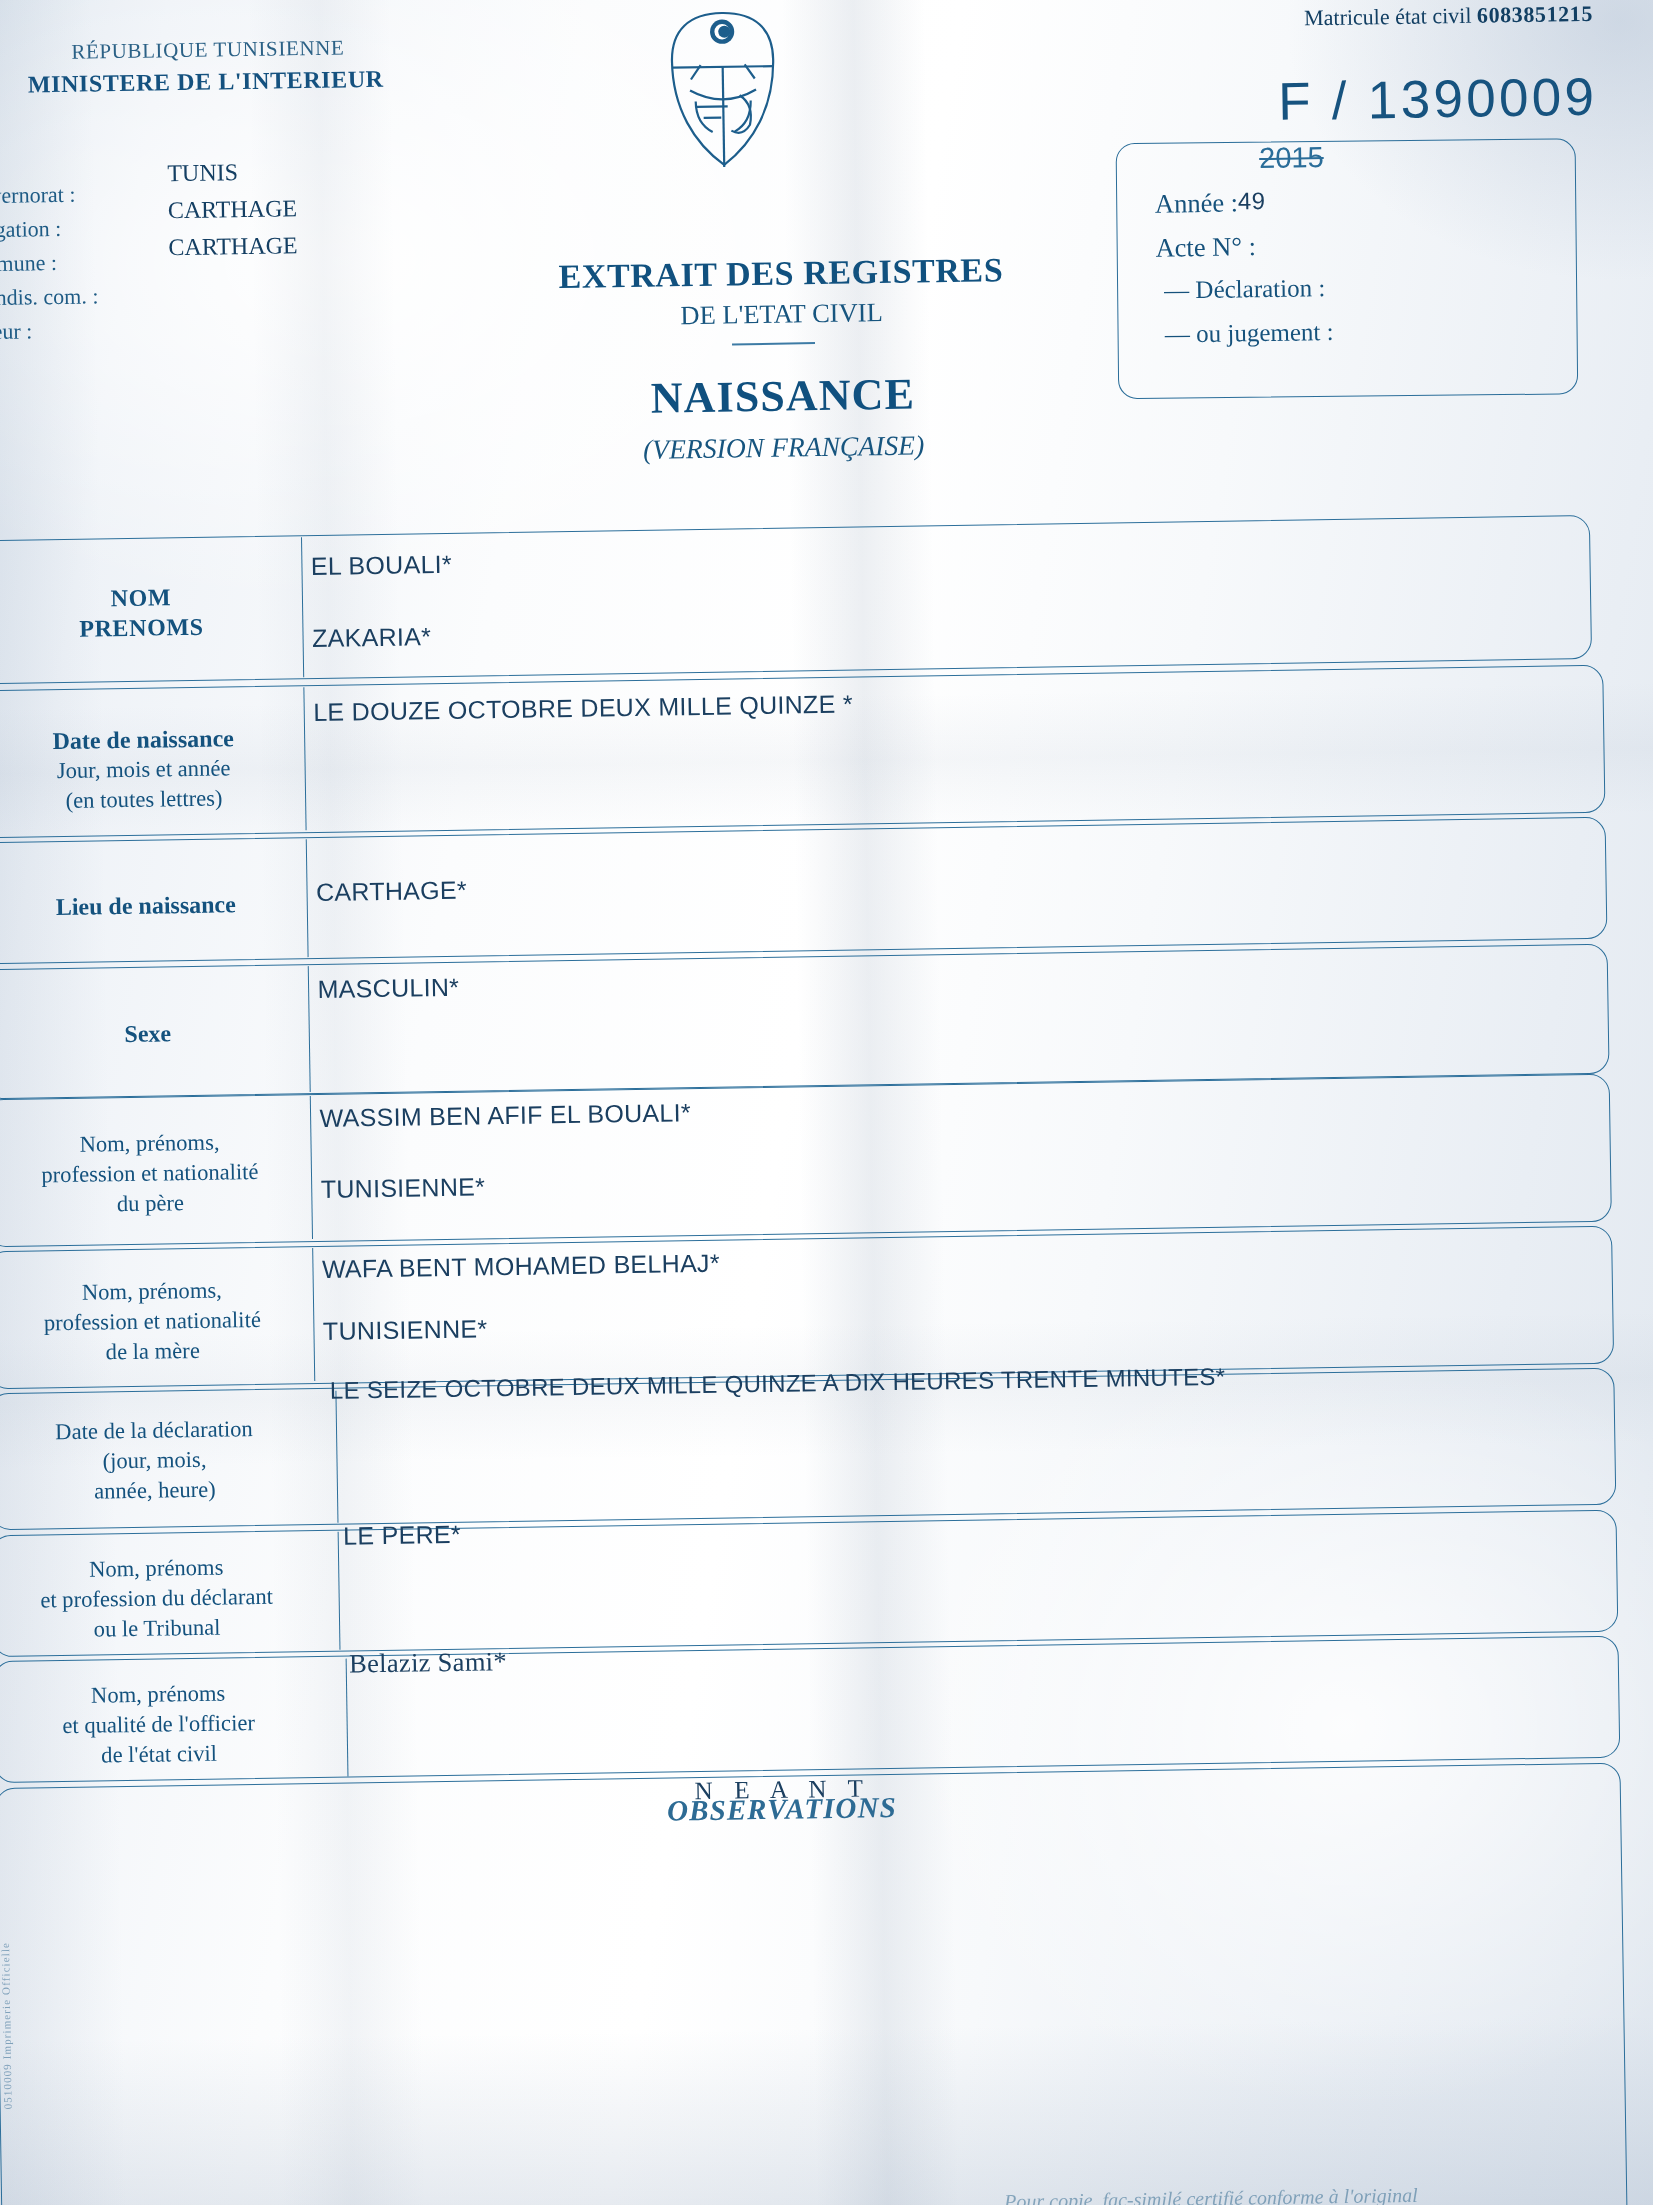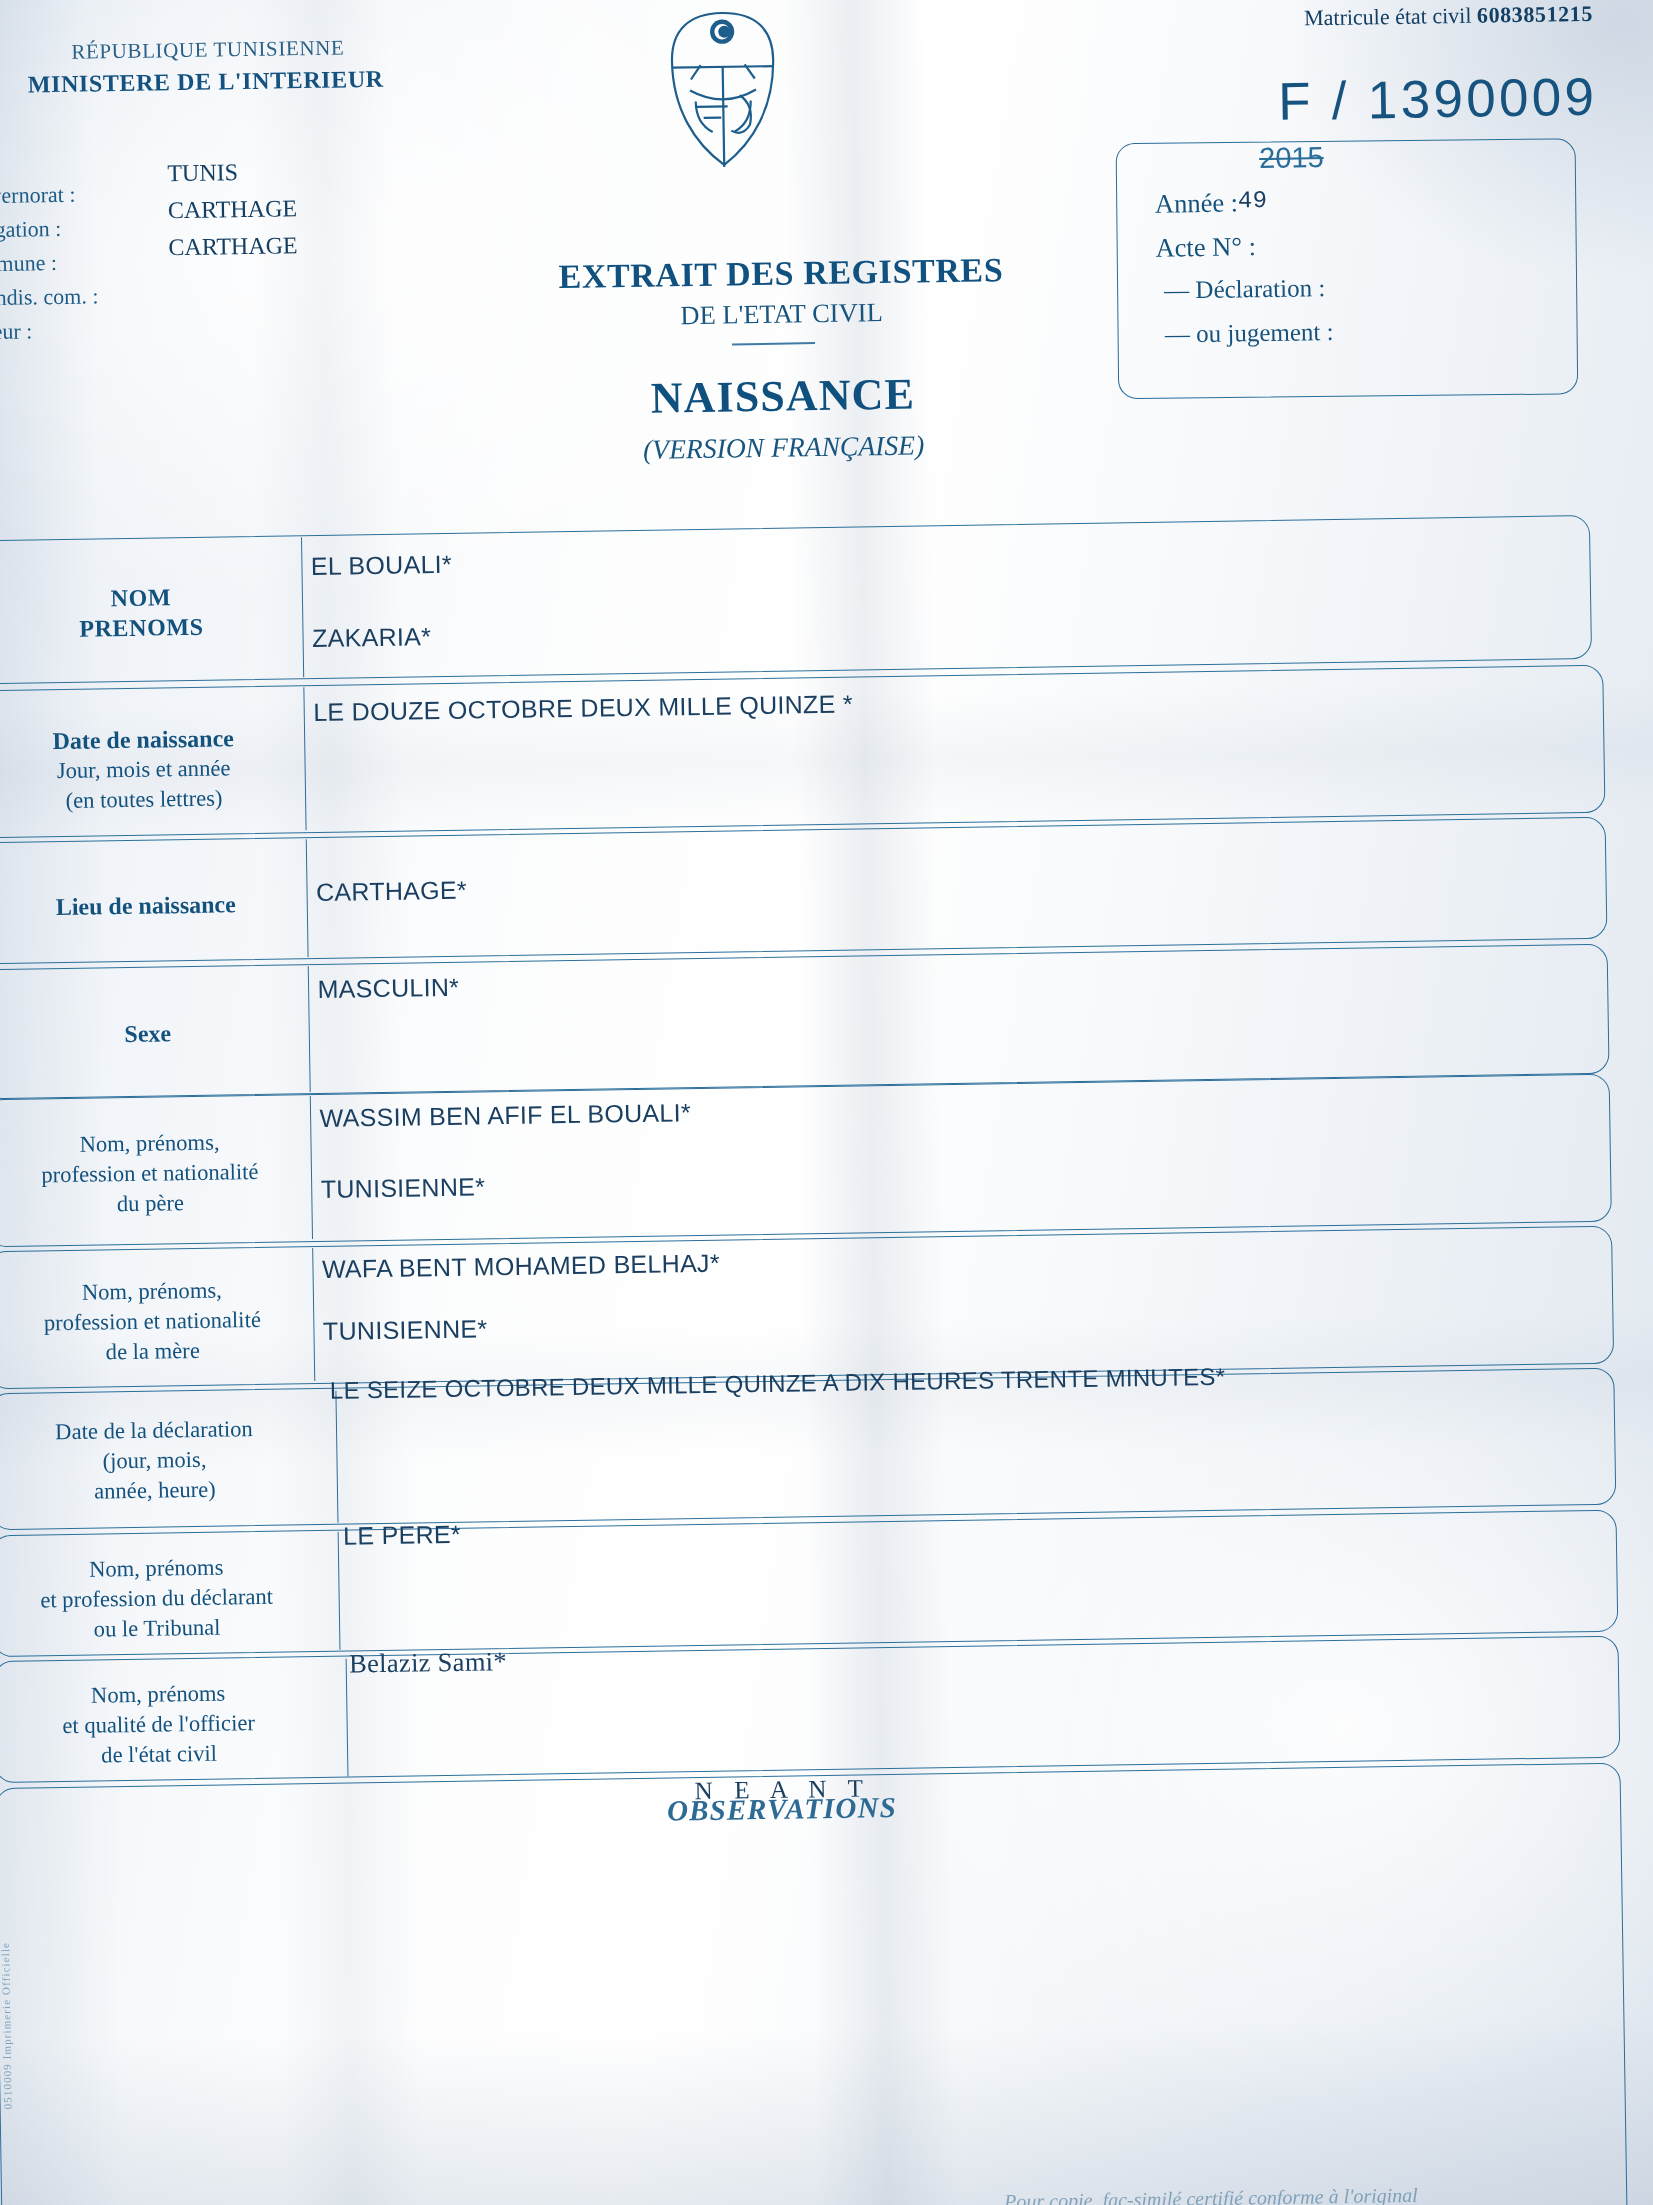--- a/index.html
+++ b/index.html
@@ -178,21 +178,21 @@
     border-radius: 19px;
     transform: rotate(0.3deg);
   }
   .acte-annee {
     position: absolute;
     left: 1191px; top: 210px;
     font-size: 26.5px;
     color: #16527c;
   }
   .acte-annee .val {
-    font-family: Liberation Mono, monospace;
+    font-family: Liberation Sans, sans-serif;
     font-size: 24px;
   }
   .acte-no {
     position: absolute;
     left: 1191px; top: 254px;
     font-size: 26.5px;
     color: #16527c;
   }
   .acte-decl {
     position: absolute;

